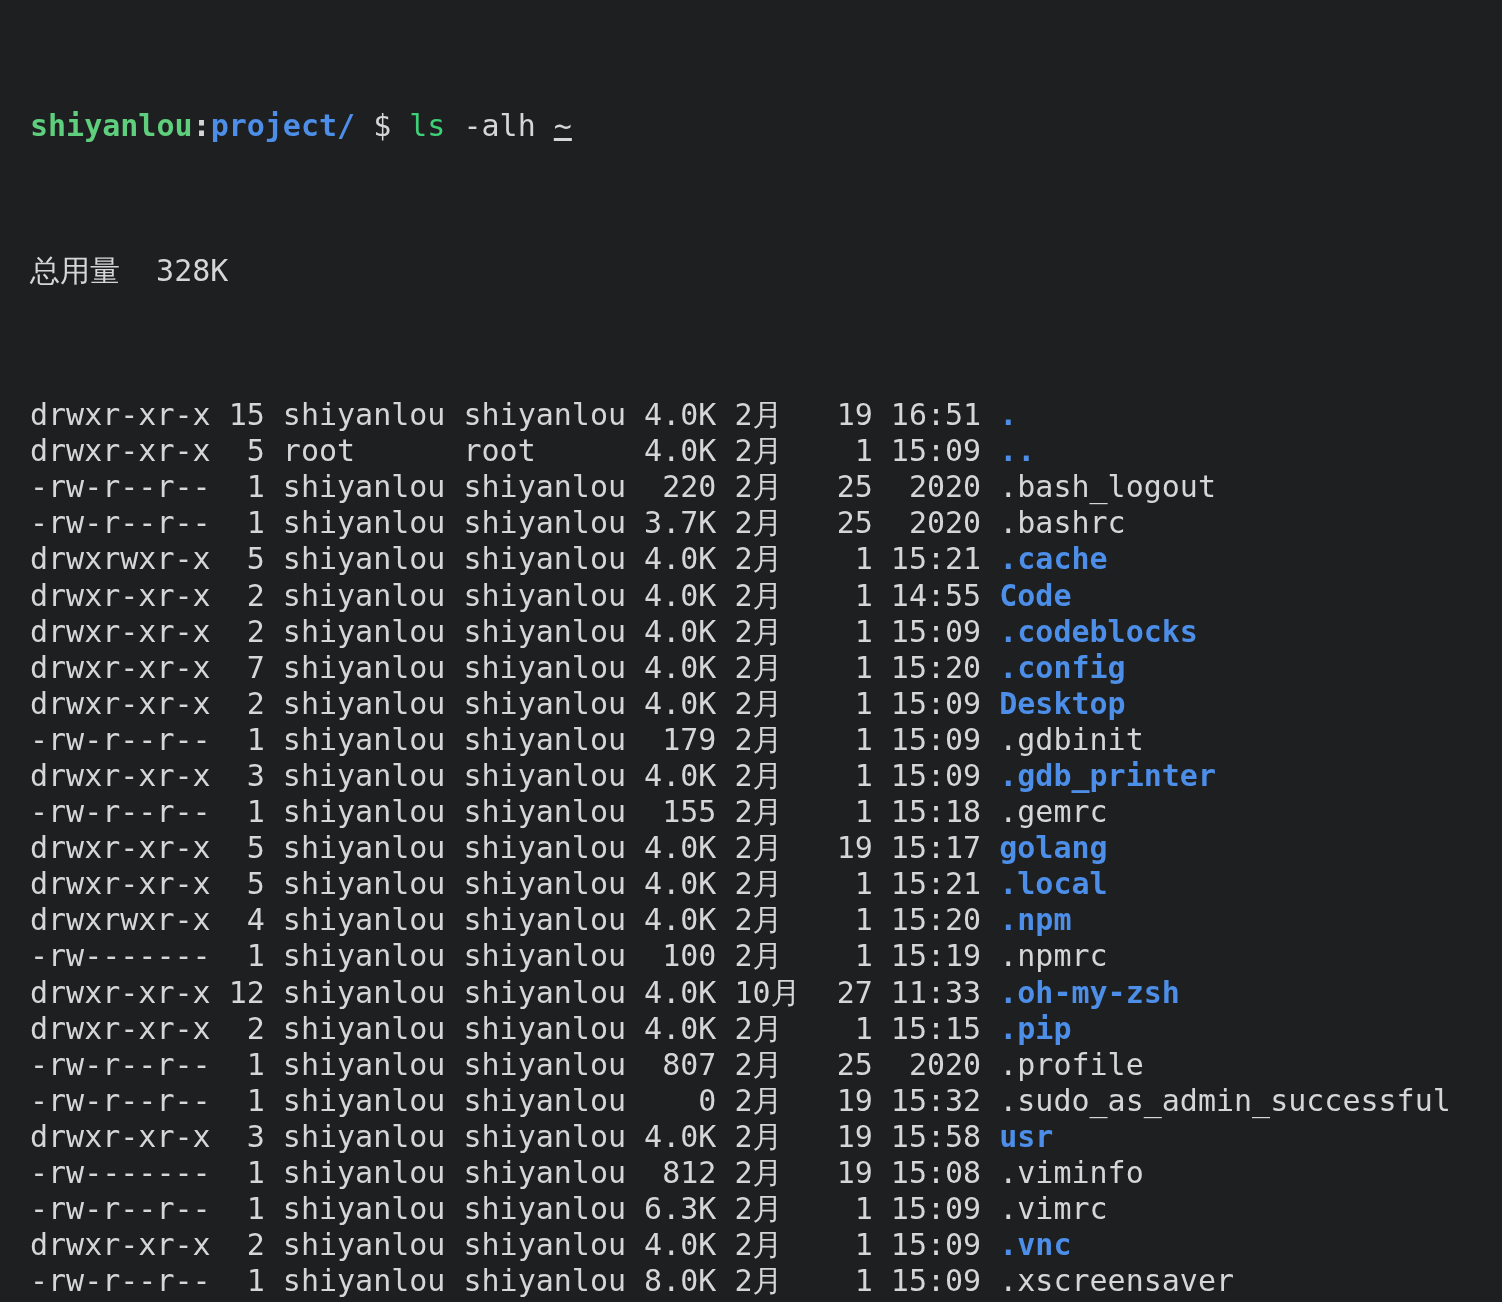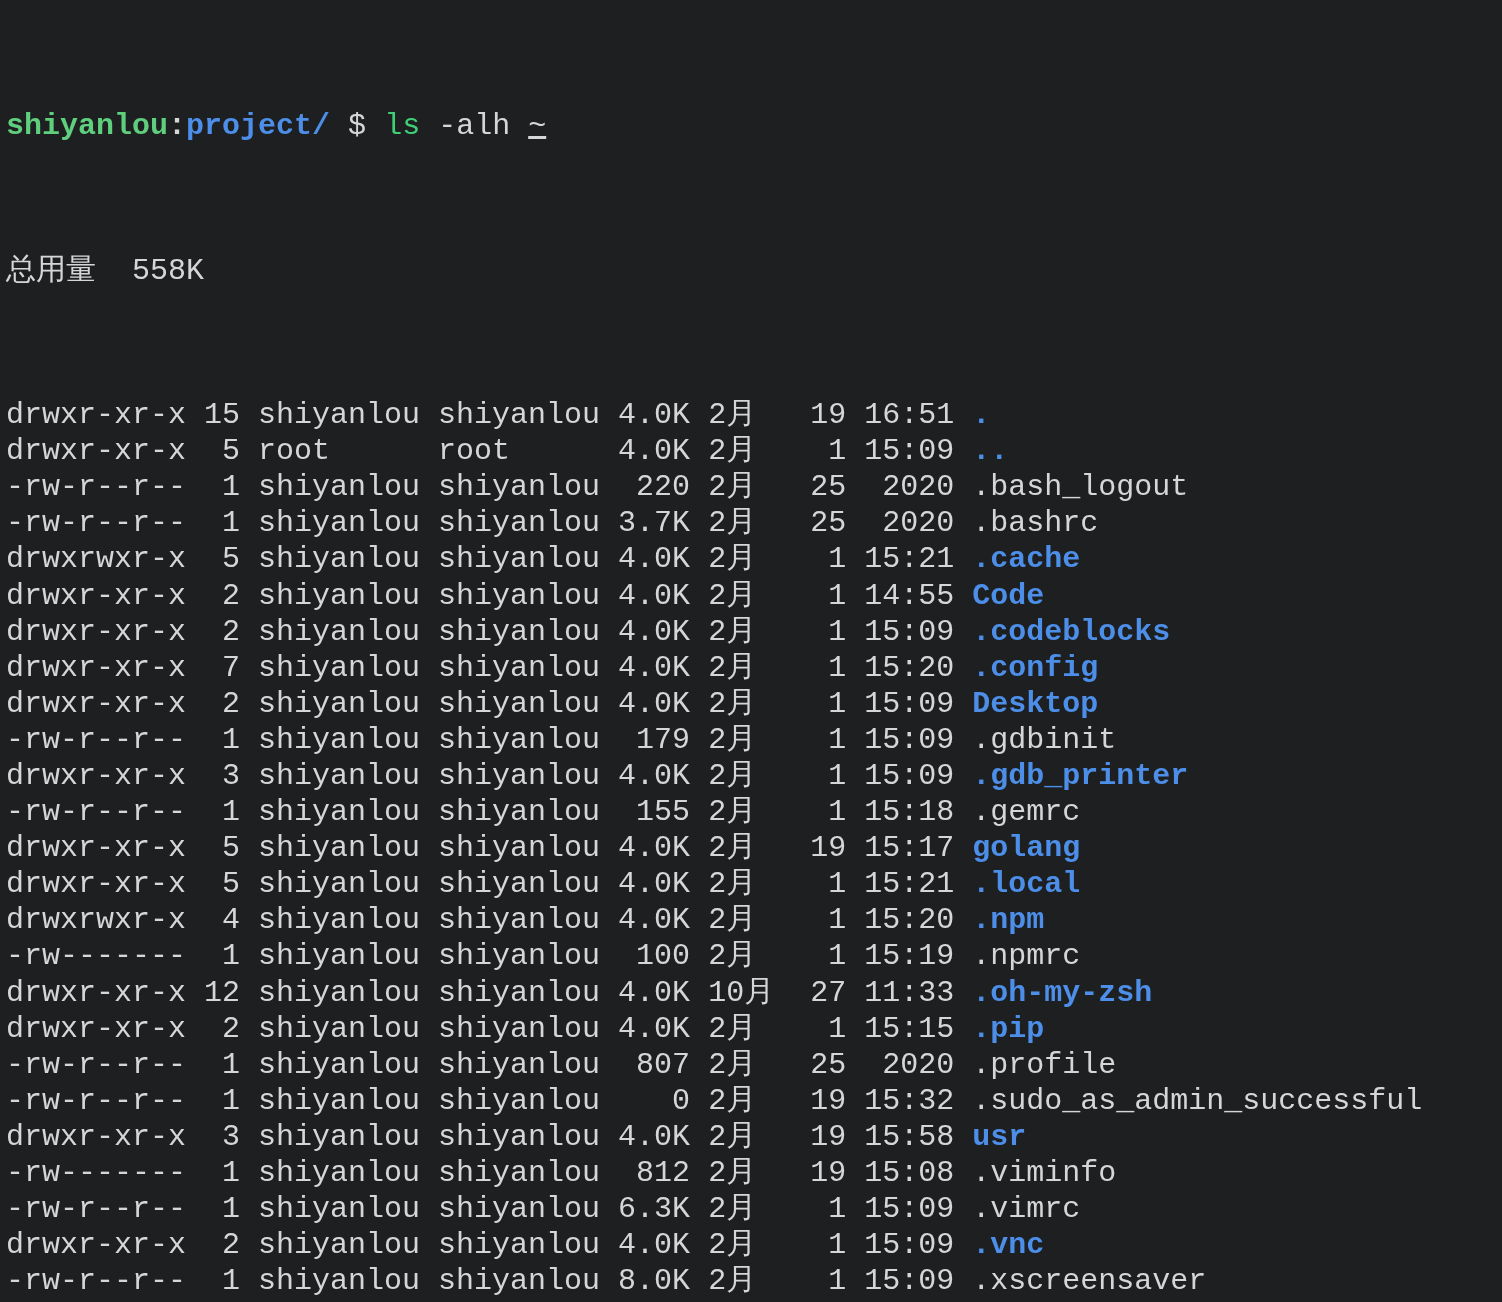--- a/index.html
+++ b/index.html
@@ -22,39 +22,38 @@
     color: #d6d6d6;
     font-size: 30px;
     line-height: 36.1px;
     white-space: pre;
     letter-spacing: 0px;
   }
   .line {
     height: 36.1px;
     white-space: pre;
     display: block;
-    padding-left: 6px;
-    font-family: Liberation Mono, monospace;
+    padding-left: 30px;
   }
   .user   { color: #5fce7d; font-weight: bold; }
   .colon  { color: #d6d6d6; font-weight: bold; }
   .path   { color: #4c8ee8; font-weight: bold; }
   .dollar { color: #d6d6d6; }
   .cmd    { color: #3fcf77; }
   .args   { color: #d6d6d6; }
   .tilde  { color: #d6d6d6; text-decoration: underline; }
   .plain  { color: #d6d6d6; }
   .dir    { color: #4c8ee8; font-weight: bold; }
 </style>
 </head>
 <body>
 
 <div id="terminal">
 
   <div class="line"><span class="user">shiyanlou</span><span class="colon">:</span><span class="path">project/</span><span class="dollar"> </span><span class="dollar">$</span><span> </span><span class="cmd">ls</span><span> </span><span class="args">-alh</span><span> </span><span class="tilde">~</span></div>
 
-  <div class="line plain">总用量  558K</div>
+  <div class="line plain">总用量  328K</div>
 
   <div id="listing"><div class="line"><span class="plain">drwxr-xr-x</span><span class="plain"> 15</span><span class="plain"> shiyanlou</span><span class="plain"> shiyanlou</span><span class="plain"> 4.0K</span><span class="plain"> 2月 </span><span class="plain">  19</span><span class="plain"> 16:51</span><span class="plain"> </span><span class="dir">.</span></div><div class="line"><span class="plain">drwxr-xr-x</span><span class="plain">  5</span><span class="plain"> root     </span><span class="plain"> root     </span><span class="plain"> 4.0K</span><span class="plain"> 2月 </span><span class="plain">   1</span><span class="plain"> 15:09</span><span class="plain"> </span><span class="dir">..</span></div><div class="line"><span class="plain">-rw-r--r--</span><span class="plain">  1</span><span class="plain"> shiyanlou</span><span class="plain"> shiyanlou</span><span class="plain">  220</span><span class="plain"> 2月 </span><span class="plain">  25</span><span class="plain">  2020</span><span class="plain"> </span><span class="plain">.bash_logout</span></div><div class="line"><span class="plain">-rw-r--r--</span><span class="plain">  1</span><span class="plain"> shiyanlou</span><span class="plain"> shiyanlou</span><span class="plain"> 3.7K</span><span class="plain"> 2月 </span><span class="plain">  25</span><span class="plain">  2020</span><span class="plain"> </span><span class="plain">.bashrc</span></div><div class="line"><span class="plain">drwxrwxr-x</span><span class="plain">  5</span><span class="plain"> shiyanlou</span><span class="plain"> shiyanlou</span><span class="plain"> 4.0K</span><span class="plain"> 2月 </span><span class="plain">   1</span><span class="plain"> 15:21</span><span class="plain"> </span><span class="dir">.cache</span></div><div class="line"><span class="plain">drwxr-xr-x</span><span class="plain">  2</span><span class="plain"> shiyanlou</span><span class="plain"> shiyanlou</span><span class="plain"> 4.0K</span><span class="plain"> 2月 </span><span class="plain">   1</span><span class="plain"> 14:55</span><span class="plain"> </span><span class="dir">Code</span></div><div class="line"><span class="plain">drwxr-xr-x</span><span class="plain">  2</span><span class="plain"> shiyanlou</span><span class="plain"> shiyanlou</span><span class="plain"> 4.0K</span><span class="plain"> 2月 </span><span class="plain">   1</span><span class="plain"> 15:09</span><span class="plain"> </span><span class="dir">.codeblocks</span></div><div class="line"><span class="plain">drwxr-xr-x</span><span class="plain">  7</span><span class="plain"> shiyanlou</span><span class="plain"> shiyanlou</span><span class="plain"> 4.0K</span><span class="plain"> 2月 </span><span class="plain">   1</span><span class="plain"> 15:20</span><span class="plain"> </span><span class="dir">.config</span></div><div class="line"><span class="plain">drwxr-xr-x</span><span class="plain">  2</span><span class="plain"> shiyanlou</span><span class="plain"> shiyanlou</span><span class="plain"> 4.0K</span><span class="plain"> 2月 </span><span class="plain">   1</span><span class="plain"> 15:09</span><span class="plain"> </span><span class="dir">Desktop</span></div><div class="line"><span class="plain">-rw-r--r--</span><span class="plain">  1</span><span class="plain"> shiyanlou</span><span class="plain"> shiyanlou</span><span class="plain">  179</span><span class="plain"> 2月 </span><span class="plain">   1</span><span class="plain"> 15:09</span><span class="plain"> </span><span class="plain">.gdbinit</span></div><div class="line"><span class="plain">drwxr-xr-x</span><span class="plain">  3</span><span class="plain"> shiyanlou</span><span class="plain"> shiyanlou</span><span class="plain"> 4.0K</span><span class="plain"> 2月 </span><span class="plain">   1</span><span class="plain"> 15:09</span><span class="plain"> </span><span class="dir">.gdb_printer</span></div><div class="line"><span class="plain">-rw-r--r--</span><span class="plain">  1</span><span class="plain"> shiyanlou</span><span class="plain"> shiyanlou</span><span class="plain">  155</span><span class="plain"> 2月 </span><span class="plain">   1</span><span class="plain"> 15:18</span><span class="plain"> </span><span class="plain">.gemrc</span></div><div class="line"><span class="plain">drwxr-xr-x</span><span class="plain">  5</span><span class="plain"> shiyanlou</span><span class="plain"> shiyanlou</span><span class="plain"> 4.0K</span><span class="plain"> 2月 </span><span class="plain">  19</span><span class="plain"> 15:17</span><span class="plain"> </span><span class="dir">golang</span></div><div class="line"><span class="plain">drwxr-xr-x</span><span class="plain">  5</span><span class="plain"> shiyanlou</span><span class="plain"> shiyanlou</span><span class="plain"> 4.0K</span><span class="plain"> 2月 </span><span class="plain">   1</span><span class="plain"> 15:21</span><span class="plain"> </span><span class="dir">.local</span></div><div class="line"><span class="plain">drwxrwxr-x</span><span class="plain">  4</span><span class="plain"> shiyanlou</span><span class="plain"> shiyanlou</span><span class="plain"> 4.0K</span><span class="plain"> 2月 </span><span class="plain">   1</span><span class="plain"> 15:20</span><span class="plain"> </span><span class="dir">.npm</span></div><div class="line"><span class="plain">-rw-------</span><span class="plain">  1</span><span class="plain"> shiyanlou</span><span class="plain"> shiyanlou</span><span class="plain">  100</span><span class="plain"> 2月 </span><span class="plain">   1</span><span class="plain"> 15:19</span><span class="plain"> </span><span class="plain">.npmrc</span></div><div class="line"><span class="plain">drwxr-xr-x</span><span class="plain"> 12</span><span class="plain"> shiyanlou</span><span class="plain"> shiyanlou</span><span class="plain"> 4.0K</span><span class="plain"> 10月</span><span class="plain">  27</span><span class="plain"> 11:33</span><span class="plain"> </span><span class="dir">.oh-my-zsh</span></div><div class="line"><span class="plain">drwxr-xr-x</span><span class="plain">  2</span><span class="plain"> shiyanlou</span><span class="plain"> shiyanlou</span><span class="plain"> 4.0K</span><span class="plain"> 2月 </span><span class="plain">   1</span><span class="plain"> 15:15</span><span class="plain"> </span><span class="dir">.pip</span></div><div class="line"><span class="plain">-rw-r--r--</span><span class="plain">  1</span><span class="plain"> shiyanlou</span><span class="plain"> shiyanlou</span><span class="plain">  807</span><span class="plain"> 2月 </span><span class="plain">  25</span><span class="plain">  2020</span><span class="plain"> </span><span class="plain">.profile</span></div><div class="line"><span class="plain">-rw-r--r--</span><span class="plain">  1</span><span class="plain"> shiyanlou</span><span class="plain"> shiyanlou</span><span class="plain">    0</span><span class="plain"> 2月 </span><span class="plain">  19</span><span class="plain"> 15:32</span><span class="plain"> </span><span class="plain">.sudo_as_admin_successful</span></div><div class="line"><span class="plain">drwxr-xr-x</span><span class="plain">  3</span><span class="plain"> shiyanlou</span><span class="plain"> shiyanlou</span><span class="plain"> 4.0K</span><span class="plain"> 2月 </span><span class="plain">  19</span><span class="plain"> 15:58</span><span class="plain"> </span><span class="dir">usr</span></div><div class="line"><span class="plain">-rw-------</span><span class="plain">  1</span><span class="plain"> shiyanlou</span><span class="plain"> shiyanlou</span><span class="plain">  812</span><span class="plain"> 2月 </span><span class="plain">  19</span><span class="plain"> 15:08</span><span class="plain"> </span><span class="plain">.viminfo</span></div><div class="line"><span class="plain">-rw-r--r--</span><span class="plain">  1</span><span class="plain"> shiyanlou</span><span class="plain"> shiyanlou</span><span class="plain"> 6.3K</span><span class="plain"> 2月 </span><span class="plain">   1</span><span class="plain"> 15:09</span><span class="plain"> </span><span class="plain">.vimrc</span></div><div class="line"><span class="plain">drwxr-xr-x</span><span class="plain">  2</span><span class="plain"> shiyanlou</span><span class="plain"> shiyanlou</span><span class="plain"> 4.0K</span><span class="plain"> 2月 </span><span class="plain">   1</span><span class="plain"> 15:09</span><span class="plain"> </span><span class="dir">.vnc</span></div><div class="line"><span class="plain">-rw-r--r--</span><span class="plain">  1</span><span class="plain"> shiyanlou</span><span class="plain"> shiyanlou</span><span class="plain"> 8.0K</span><span class="plain"> 2月 </span><span class="plain">   1</span><span class="plain"> 15:09</span><span class="plain"> </span><span class="plain">.xscreensaver</span></div><div class="line"><span class="plain">-rw-r--r--</span><span class="plain">  1</span><span class="plain"> shiyanlou</span><span class="plain"> shiyanlou</span><span class="plain">   14</span><span class="plain"> 2月 </span><span class="plain">   1</span><span class="plain"> 14:55</span><span class="plain"> </span><span class="plain">.xsession</span></div></div>
 
   
 
 </div>
 
 </body></html>

